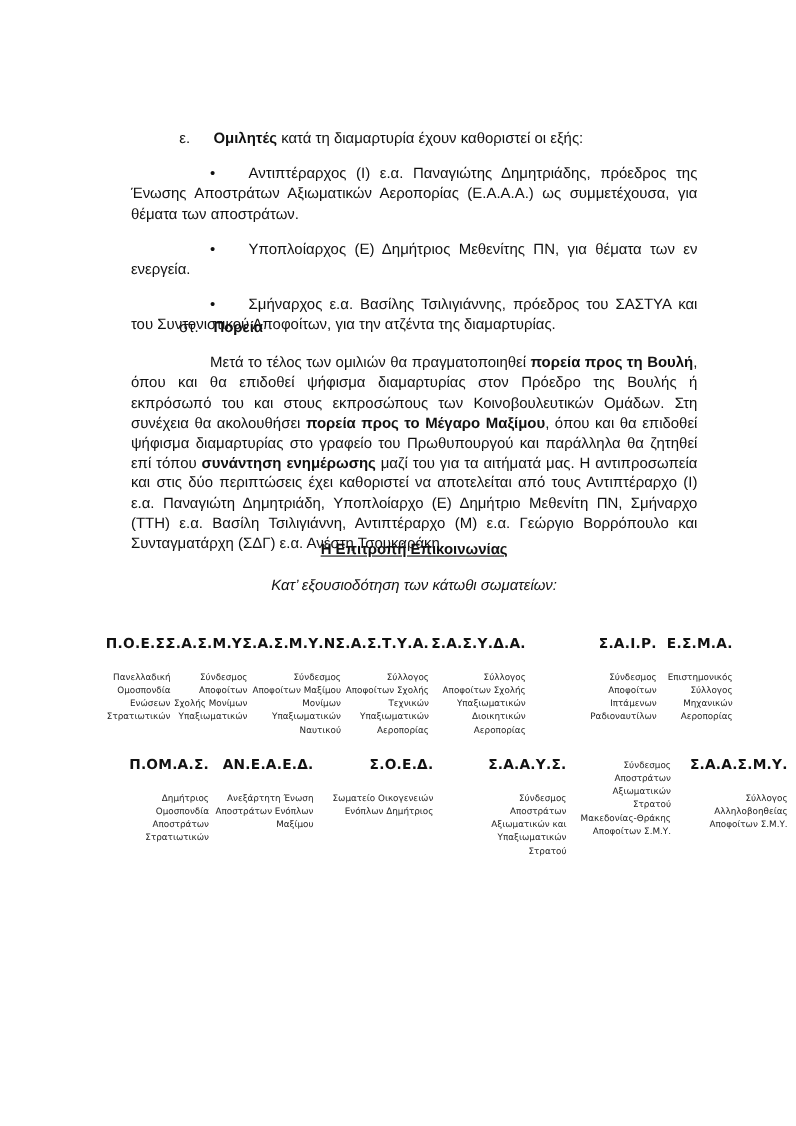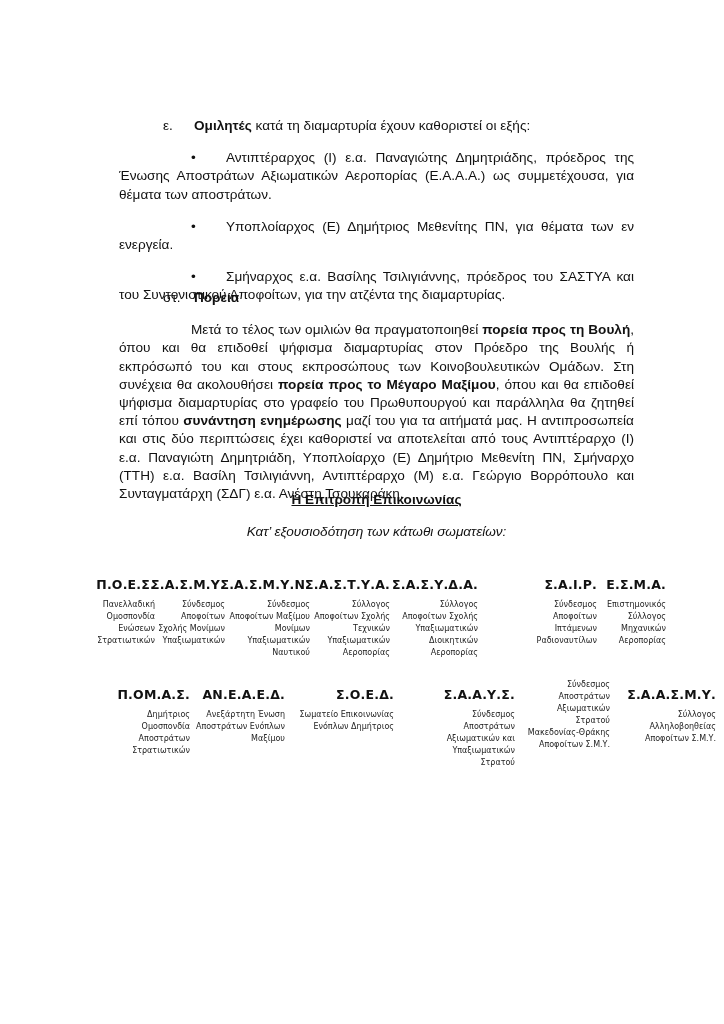--- a/index.html
+++ b/index.html
@@ -9,21 +9,21 @@
   .p { margin: 14px; }
   .marker { display: inline-block; width: 31px; }
   .heading-line { padding-left: 44px; }
   .indent { text-indent: 72px; }
   .bullet-row { text-indent: 72px; }
   .bullet { display: inline-block; width: 35px; text-indent: 0; }
   b { font-weight: bold; }
   .center { position: absolute; left: 105px; width: 543px; text-align: center; font-size: 13.6px; }
   .org { position: absolute; text-align: right; }
   .org .abbr { font-family: "DejaVu Sans", sans-serif; font-weight: bold; font-size: 12.5px; letter-spacing: 0.2px; white-space: nowrap; line-height: 16px; }
-  .org .desc { font-family: "DejaVu Sans", sans-serif; font-size: 8px; line-height: 12px; margin-top: 6px; color: #222; }
+  .org .desc { font-family: "DejaVu Sans", sans-serif; font-size: 8px; line-height: 12px; margin-top: 17px; color: #222; }
 </style>
 </head>
 <body>
 
 <div class="body-text" style="top:103px;">
   <p class="p heading-line">
     <span class="marker">ε.</span><b>Ομιλητές</b><span> κατά τη διαμαρτυρία έχουν καθοριστεί οι εξής:</span>
   </p>
   <p class="p bullet-row"><span class="bullet">•</span><span>Αντιπτέραρχος (Ι) ε.α. Παναγιώτης Δημητριάδης, πρόεδρος της Ένωσης Αποστράτων Αξιωματικών Αεροπορίας (Ε.Α.Α.Α.) ως συμμετέχουσα, για θέματα των αποστράτων.</span></p>
   <p class="p bullet-row"><span class="bullet">•</span><span>Υποπλοίαρχος (Ε) Δημήτριος Μεθενίτης ΠΝ, για θέματα των εν ενεργεία.</span></p>
@@ -124,21 +124,21 @@
       <div class="abbr">ΑΝ.Ε.Α.Ε.Δ.</div>
       <div class="desc">
         <div>Ανεξάρτητη Ένωση</div>
         <div>Αποστράτων Ενόπλων</div>
         <div>Μαξίμου</div>
       </div>
     </div>
     <div class="org" style="left: 274px; width: 120px; top: 687px;">
       <div class="abbr">Σ.Ο.Ε.Δ.</div>
       <div class="desc">
-        <div>Σωματείο Επικοινωνίας</div>
+        <div>Σωματείο Οικογενειών</div>
         <div>Ενόπλων Δημήτριος</div>
       </div>
     </div>
     <div class="org" style="left: 395px; width: 120px; top: 687px;">
       <div class="abbr">Σ.Α.Α.Υ.Σ.</div>
       <div class="desc">
         <div>Σύνδεσμος</div>
         <div>Αποστράτων</div>
         <div>Αξιωματικών και</div>
         <div>Υπαξιωματικών</div>

